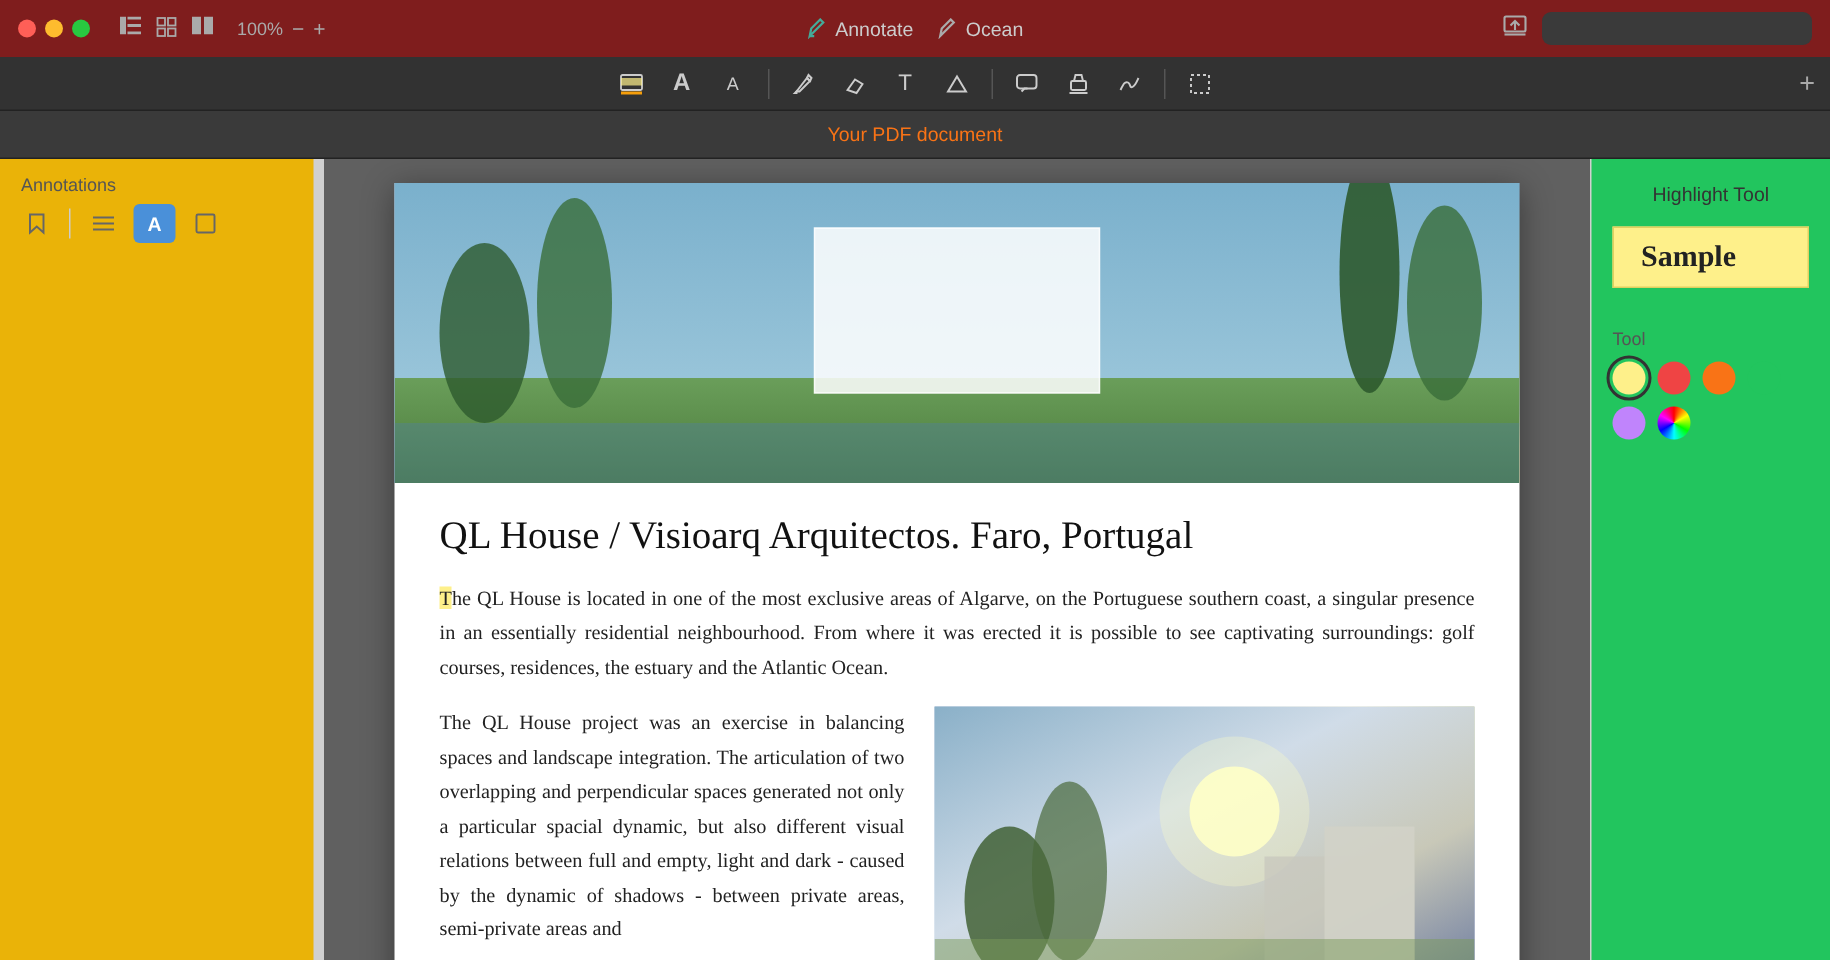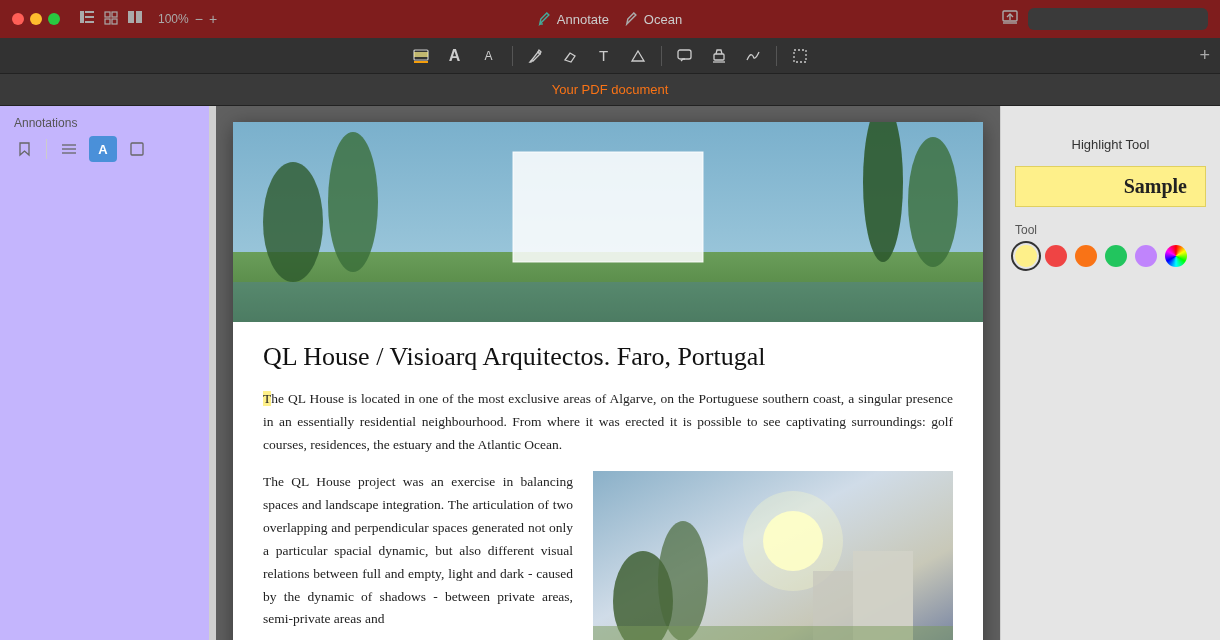--- a/index.html
+++ b/index.html
@@ -107,21 +107,21 @@
 
     
     .main-layout {
       display: flex;
       height: calc(640px - 38px - 36px - 32px);
     }
 
     
     .left-sidebar {
       width: 210px;
-      background: #c4b5fd;
+      background: #eab308;
       border-right: 1px solid #d0d0d0;
       display: flex;
       flex-direction: column;
     }
     .sidebar-header {
       padding: 10px 14px 6px;
       font-size: 12px;
       color: #555;
       font-weight: 500;
     }
@@ -220,41 +220,41 @@
     }
     .pdf-col-img {
       width: 360px;
       height: 190px;
       background: linear-gradient(135deg, #87a8c8 0%, #c8d8e8 30%, #e8e8d8 50%, #a8b898 70%, #6878a0 90%);
       flex-shrink: 0;
     }
 
     
     .right-sidebar {
-      width: 220px;
-      background: #e5e5e5;
+      width: 160px;
+      background: #22c55e;
       border-left: 1px solid #d0d0d0;
-      padding: 31px 14px;
+      padding: 16px 14px;
     }
     .right-sidebar-title {
       font-size: 13px;
       font-weight: 500;
       color: #333;
       margin-bottom: 14px;
       text-align: center;
     }
     .highlight-sample {
       background: #fef08a;
       border: 1px solid #e0d060;
       padding: 8px 18px;
       font-size: 20px;
       font-weight: 600;
       color: #222;
-      text-align: right;
-      margin-bottom: 16px;
+      text-align: left;
+      margin-bottom: 27px;
       font-family: Georgia, serif;
     }
     .color-label {
       font-size: 12px;
       color: #555;
       margin-bottom: 8px;
     }
     .color-swatches {
       display: flex;
       gap: 8px;

